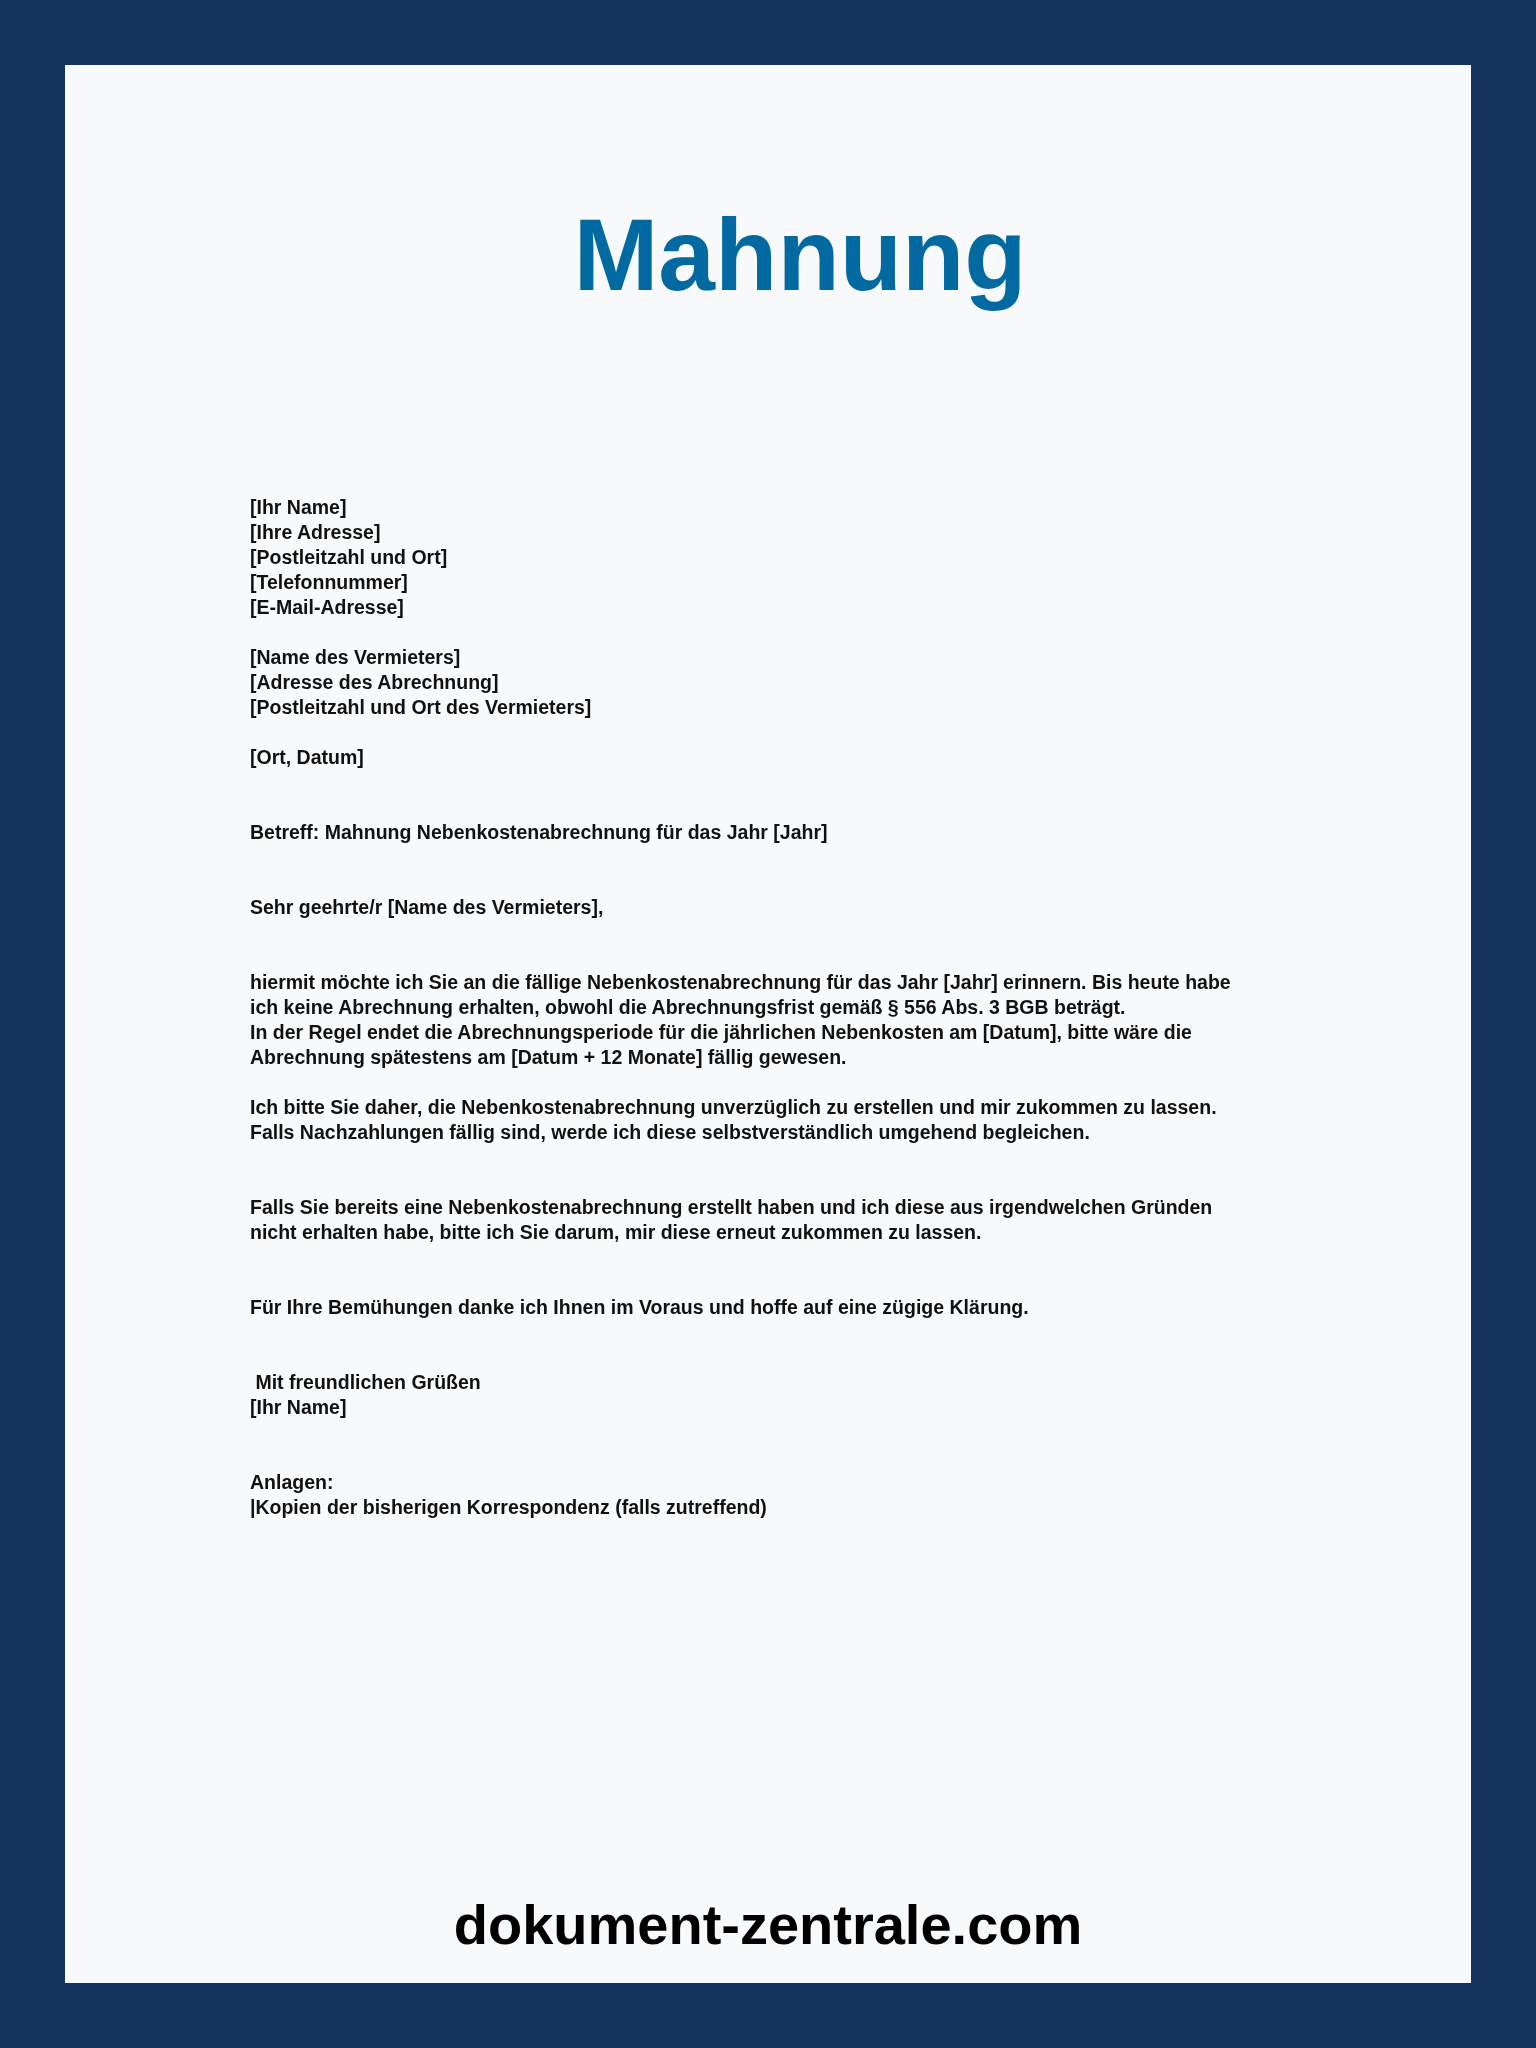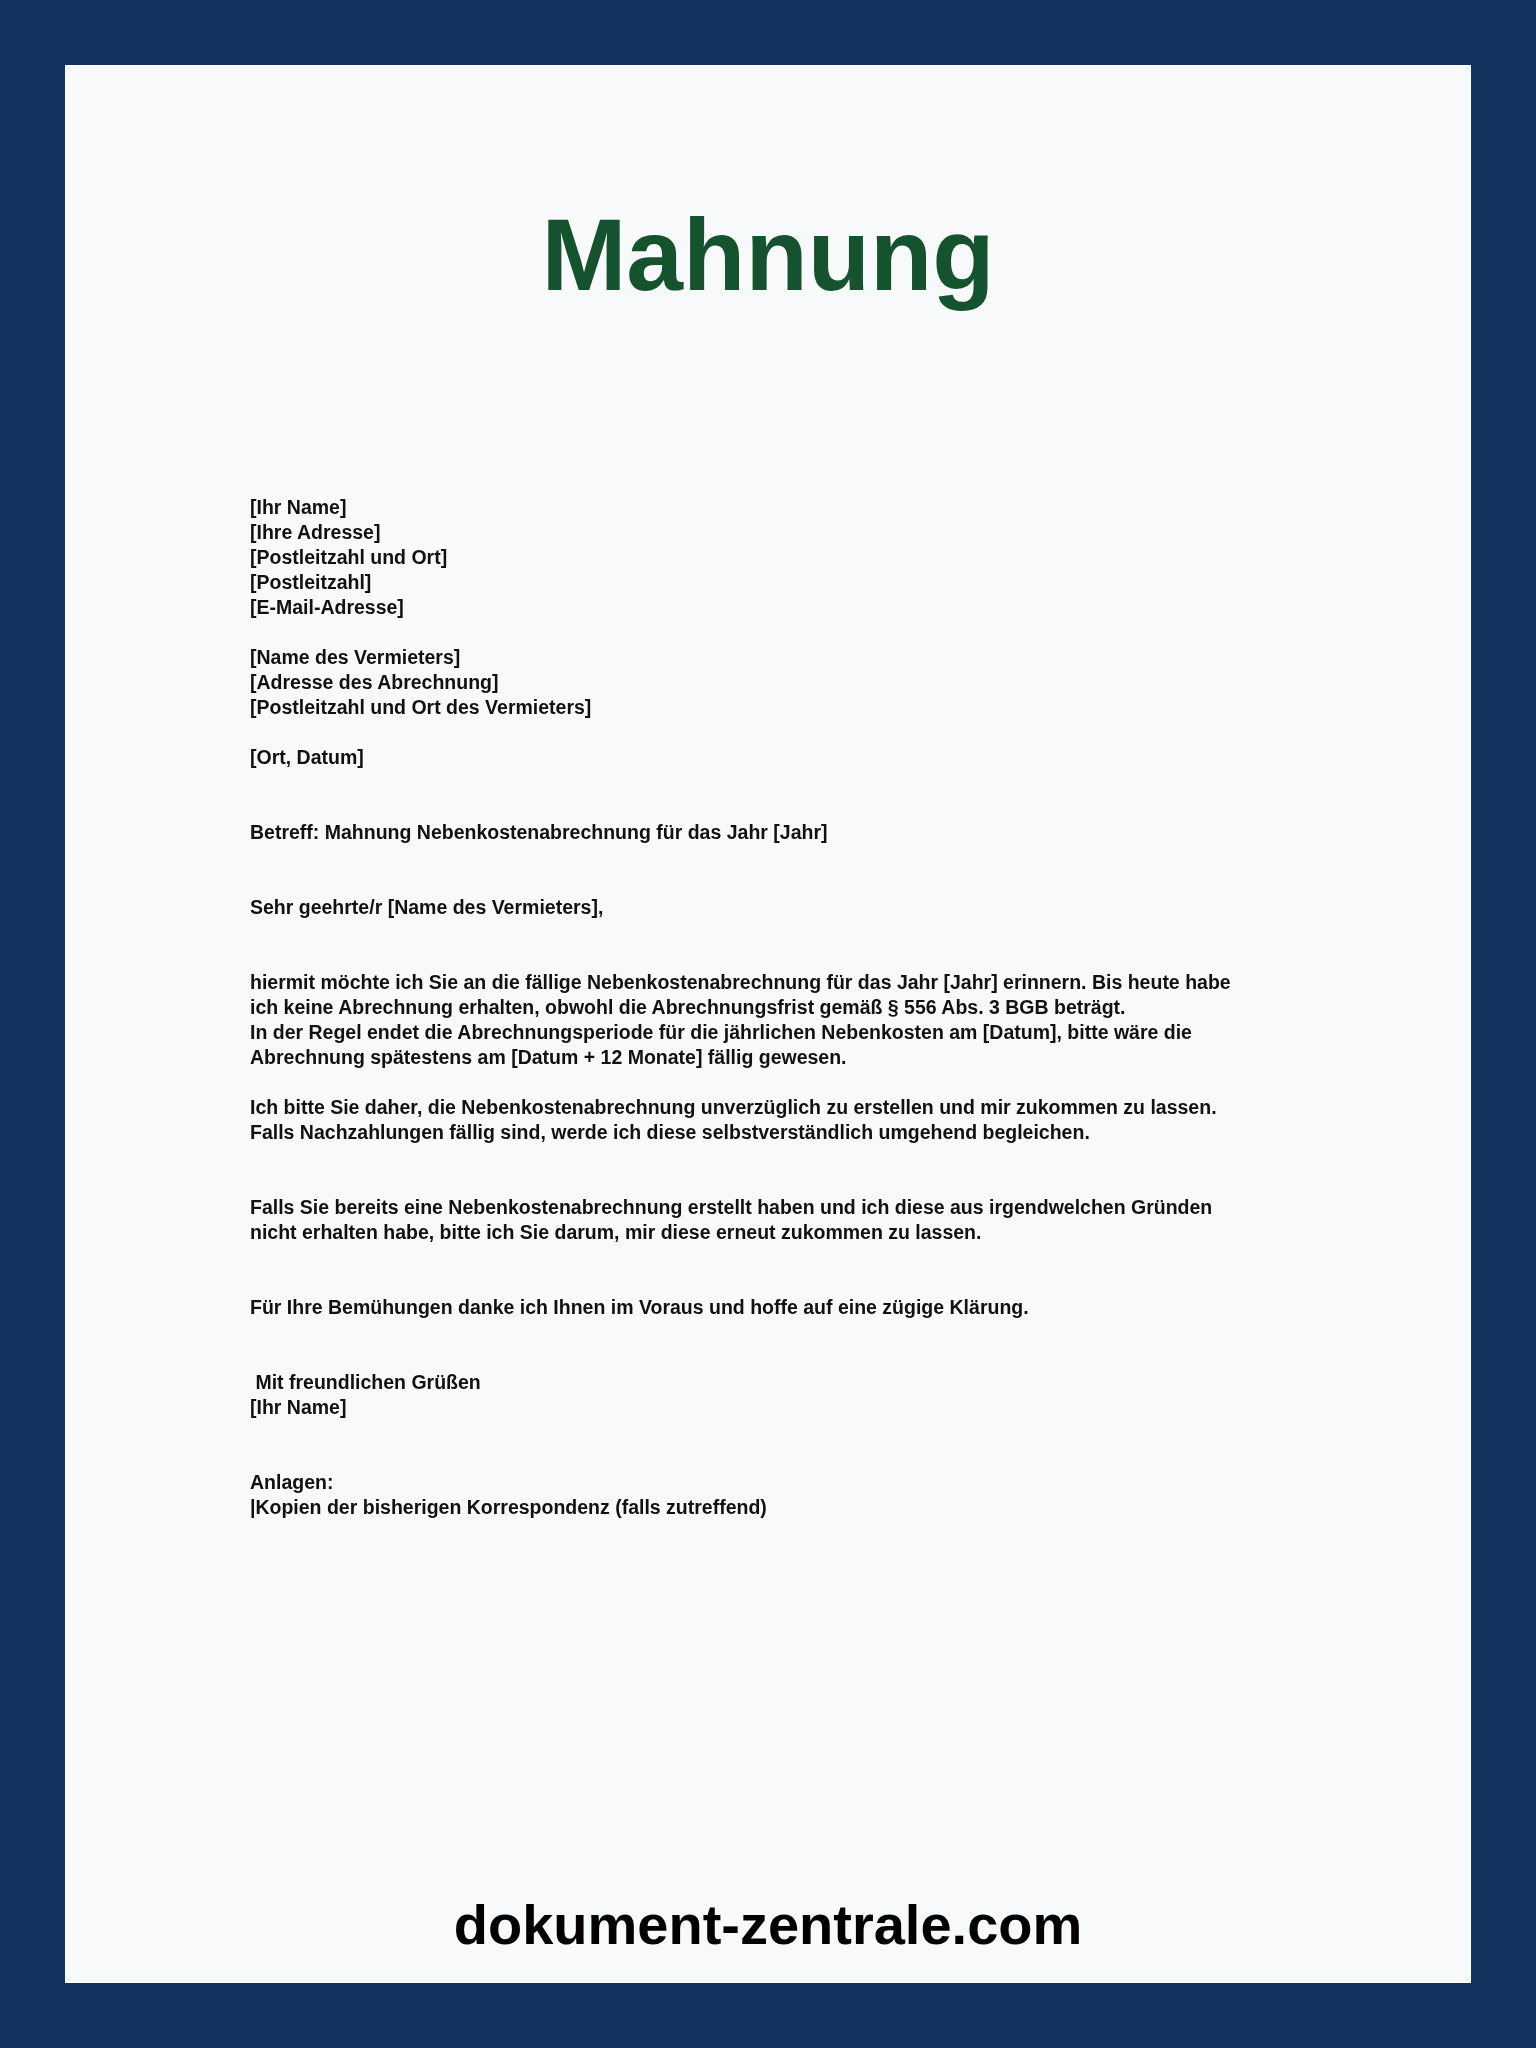--- a/index.html
+++ b/index.html
@@ -24,22 +24,23 @@
     }
     .title {
       position: absolute;
       left: 0;
       top: 140px;
       width: 1406px;
       text-align: center;
       font-weight: bold;
       font-size: 102px;
       line-height: 100px;
-      color: #14532d;
+      color: #0369a1;
       margin: 0;
+      padding-left: 32px;
     }
     .title span { display: block; }
     .letter {
       position: absolute;
       left: 185px;
       top: 430px;
       width: 1100px;
       font-weight: bold;
       font-size: 19.5px;
       line-height: 25px;
@@ -72,21 +73,21 @@
   <h1 class="title">
     <span>Mahnung</span>
   </h1>
 
   <div class="letter">
 
     <div>
       <span class="line">[Ihr Name]</span>
       <span class="line">[Ihre Adresse]</span>
       <span class="line">[Postleitzahl und Ort]</span>
-      <span class="line">[Postleitzahl]</span>
+      <span class="line">[Telefonnummer]</span>
       <span class="line">[E-Mail-Adresse]</span>
     </div>
 
     <div class="gap1"></div>
 
     <div>
       <span class="line">[Name des Vermieters]</span>
       <span class="line">[Adresse des Abrechnung]</span>
       <span class="line">[Postleitzahl und Ort des Vermieters]</span>
     </div>

